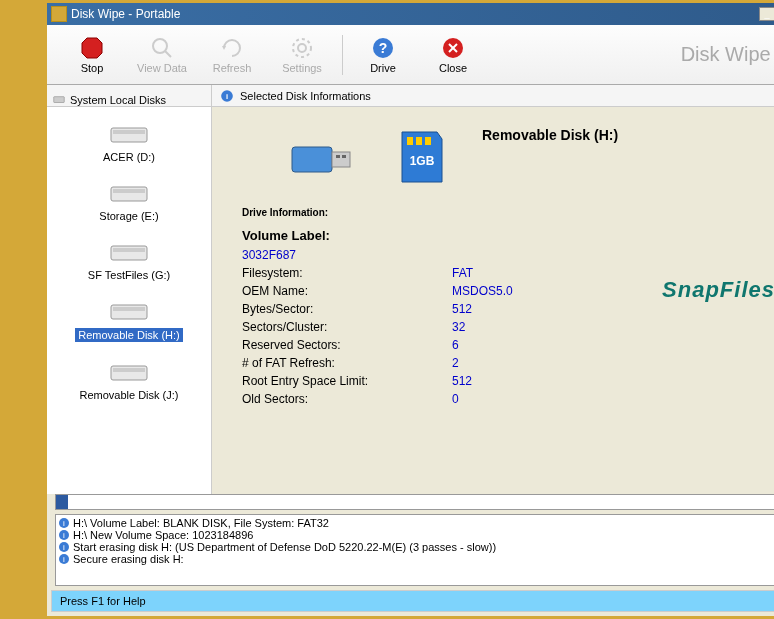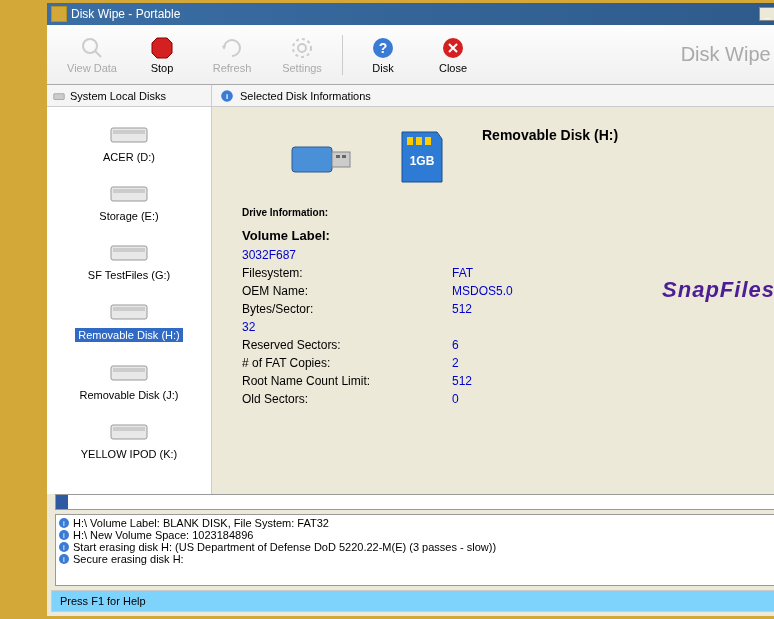--- a/index.html
+++ b/index.html
@@ -11,21 +11,21 @@
 .titlebar-text { flex: 1; }
 .titlebar-controls { display: flex; gap: 2px; }
 .titlebar-btn { width: 16px; height: 14px; background: #ece9d8; border: 1px solid #888; font-size: 9px; text-align: center; line-height: 12px; cursor: pointer; }
 .toolbar { height: 60px; background: linear-gradient(to bottom, #fdfdfd, #f0f0f0); border-bottom: 1px solid #aaa; display: flex; align-items: center; padding: 0 10px; position: relative; }
 .toolbar-btn { width: 70px; height: 50px; display: flex; flex-direction: column; align-items: center; justify-content: center; font-size: 11px; cursor: pointer; border: 1px solid transparent; }
 .toolbar-btn.disabled { color: #aaa; cursor: default; }
 .toolbar-divider { width: 1px; height: 40px; background: #ccc; margin: 0 5px; }
 .toolbar-icon { width: 24px; height: 24px; margin-bottom: 2px; display: flex; align-items: center; justify-content: center; }
 .brand-text { position: absolute; right: 1px; font-size: 20px; color: #aaa; font-weight: normal; }
 .content-header { height: 22px; display: flex; background: #f5f5f5; border-bottom: 1px solid #ccc; }
-.sidebar-header { width: 165px; border-right: 1px solid #ccc; display: flex; align-items: center; padding: 0 5px; font-size: 11px; gap: 4px; }
+.sidebar-header { width: 165px; border-right: 1px solid #ccc; display: flex; align-items: flex-end; padding: 0 5px; font-size: 11px; gap: 4px; }
 .main-header { flex: 1; display: flex; align-items: center; padding: 0 8px; font-size: 11px; gap: 6px; }
 .main-area { flex: 1; display: flex; overflow: hidden; }
 .sidebar { width: 165px; background: white; border-right: 1px solid #ccc; overflow-y: auto; padding: 10px 0; }
 .disk-item { display: flex; flex-direction: column; align-items: center; padding: 5px; margin-bottom: 8px; cursor: pointer; font-size: 11px; }
 .disk-item.selected .disk-label { background: #316ac5; color: white; padding: 1px 3px; }
 .disk-icon { width: 40px; height: 26px; margin-bottom: 3px; }
 .disk-icon svg { width: 100%; height: 100%; }
 .content { flex: 1; background: #ece9d8; display: flex; flex-direction: column; overflow: hidden; }
 .content-inner { flex: 1; padding: 20px 30px; overflow-y: auto; position: relative; }
 .disk-visual { display: flex; align-items: flex-start; gap: 30px; margin-bottom: 20px; padding-left: 40px; }
@@ -40,55 +40,55 @@
 .vscroll { position: absolute; right: 18px; top: 110px; width: 16px; height: 210px; }
 .vscroll-btn { width: 16px; height: 16px; background: linear-gradient(to bottom, #dbe8f9, #a8c5e8); border: 1px solid #7a9ec5; }
 .vscroll-track { width: 16px; height: 176px; background: #f0f0f0; border-left: 1px solid #ccc; border-right: 1px solid #ccc; }
 .progress-bar { height: 16px; background: white; border: 1px solid #999; margin: 0 8px 4px 8px; }
 .progress-inner { height: 100%; background: #2d5aa0; width: 12px; }
 .log-area { height: 72px; background: white; border: 1px solid #999; margin: 0 8px 4px 8px; overflow-y: auto; padding: 2px; }
 .log-line { font-size: 11px; display: flex; align-items: center; gap: 3px; }
 .log-icon { width: 12px; height: 12px; flex-shrink: 0; }
 .statusbar { height: 22px; background: #7dd3fc; border-top: 1px solid #fff; display: flex; align-items: center; padding: 0 8px; font-size: 11px; border: 1px solid #ccc; margin: 0 4px 4px 4px; position: relative; }
 .grip { position: absolute; right: 2px; bottom: 2px; width: 12px; height: 12px; }
-.watermark { position: absolute; right: 40px; top: 170px; font-size: 22px; color: #4c1d95; font-weight: bold; font-style: italic; letter-spacing: 1px; pointer-events: none; }
+.watermark { position: absolute; right: 40px; top: 170px; font-size: 22px; color: #0f766e; font-weight: bold; font-style: italic; letter-spacing: 1px; pointer-events: none; }
 </style>
 </head>
 <body>
 
 <div class="outer-frame">
 <div class="window">
   <div class="titlebar">
     <div class="titlebar-icon"></div>
     <div class="titlebar-text">Disk Wipe  - Portable</div>
     <div class="titlebar-controls">
       <div class="titlebar-btn">_</div>
       <div class="titlebar-btn">□</div>
       <div class="titlebar-btn">×</div>
     </div>
   </div>
 
   <div class="toolbar">
+    <div class="toolbar-btn">
+      <div class="toolbar-icon">
+        <svg viewBox="0 0 24 24">
+              <polygon points="7,2 17,2 22,7 22,17 17,22 7,22 2,17 2,7" fill="#d42020" stroke="#8a0000" stroke-width="1"></polygon>
+            </svg>
+      </div>
+      <span>Stop</span>
+    </div>
     <div class="toolbar-btn disabled">
       <div class="toolbar-icon">
         <svg viewBox="0 0 24 24">
               <circle cx="10" cy="10" r="7" fill="none" stroke="#ccc" stroke-width="2"></circle>
               <line x1="15" y1="15" x2="21" y2="21" stroke="#ccc" stroke-width="2"></line>
             </svg>
       </div>
       <span>View Data</span>
     </div>
-    <div class="toolbar-btn">
-      <div class="toolbar-icon">
-        <svg viewBox="0 0 24 24">
-              <polygon points="7,2 17,2 22,7 22,17 17,22 7,22 2,17 2,7" fill="#d42020" stroke="#8a0000" stroke-width="1"></polygon>
-            </svg>
-      </div>
-      <span>Stop</span>
-    </div>
     <div class="toolbar-btn disabled">
       <div class="toolbar-icon">
         <svg viewBox="0 0 24 24">
               <path d="M4 12 A8 8 0 1 1 12 20" fill="none" stroke="#ccc" stroke-width="2"></path>
               <polygon points="2,10 6,10 4,14" fill="#ccc"></polygon>
             </svg>
       </div>
       <span>Refresh</span>
     </div>
     <div class="toolbar-btn disabled">
@@ -101,21 +101,21 @@
       <span>Settings</span>
     </div>
     <div class="toolbar-divider"></div>
     <div class="toolbar-btn">
       <div class="toolbar-icon">
         <svg viewBox="0 0 24 24">
               <circle cx="12" cy="12" r="10" fill="#3a7bd5"></circle>
               <text x="12" y="17" text-anchor="middle" fill="white" font-size="14" font-weight="bold">?</text>
             </svg>
       </div>
-      <span>Disk</span>
+      <span>Drive</span>
     </div>
     <div class="toolbar-btn">
       <div class="toolbar-icon">
         <svg viewBox="0 0 24 24">
               <circle cx="12" cy="12" r="10" fill="#d42020"></circle>
               <line x1="8" y1="8" x2="16" y2="16" stroke="white" stroke-width="2"></line>
               <line x1="16" y1="8" x2="8" y2="16" stroke="white" stroke-width="2"></line>
             </svg>
       </div>
       <span>Close</span>
@@ -168,27 +168,20 @@
                 <rect x="4" y="8" width="32" height="4" fill="#ccc"></rect>
               </svg></div>
         <span class="disk-label">Removable Disk (H:)</span>
       </div>
       <div class="disk-item">
         <div class="disk-icon"><svg viewBox="0 0 40 26">
                 <rect x="2" y="6" width="36" height="14" rx="2" fill="#e8e8e8" stroke="#999"></rect>
                 <rect x="4" y="8" width="32" height="4" fill="#ccc"></rect>
               </svg></div>
         <span class="disk-label">Removable Disk (J:)</span>
-      </div>
-      <div class="disk-item">
-        <div class="disk-icon"><svg viewBox="0 0 40 26">
-                <rect x="2" y="6" width="36" height="14" rx="2" fill="#e8e8e8" stroke="#999"></rect>
-                <rect x="4" y="8" width="32" height="4" fill="#ccc"></rect>
-              </svg></div>
-        <span class="disk-label">YELLOW IPOD (K:)</span>
       </div>
     </div>
 
     <div class="content">
       <div class="content-inner">
         <div class="watermark">SnapFiles</div>
         <div class="disk-visual">
           <div class="usb-icon">
             <svg viewBox="0 0 80 60">
                   <rect x="10" y="20" width="40" height="25" rx="3" fill="#4a90d9" stroke="#2e5a8a"></rect>
@@ -219,32 +212,33 @@
             </div>
         <div class="info-row">
               <div class="info-label">OEM Name:</div>
               <div class="info-value">MSDOS5.0</div>
             </div>
         <div class="info-row">
               <div class="info-label">Bytes/Sector:</div>
               <div class="info-value">512</div>
             </div>
         <div class="info-row">
+              <div class="info-label">Sectors/Cluster:</div>
               <div class="info-value">32</div>
             </div>
         <div class="info-row">
               <div class="info-label">Reserved Sectors:</div>
               <div class="info-value">6</div>
             </div>
         <div class="info-row">
-              <div class="info-label"># of FAT Copies:</div>
+              <div class="info-label"># of FAT Refresh:</div>
               <div class="info-value">2</div>
             </div>
         <div class="info-row">
-              <div class="info-label">Root Name Count Limit:</div>
+              <div class="info-label">Root Entry Space Limit:</div>
               <div class="info-value">512</div>
             </div>
         <div class="info-row">
               <div class="info-label">Old Sectors:</div>
               <div class="info-value">0</div>
             </div>
         <div class="vscroll">
           <div class="vscroll-btn"></div>
           <div class="vscroll-track"></div>
           <div class="vscroll-btn"></div>

